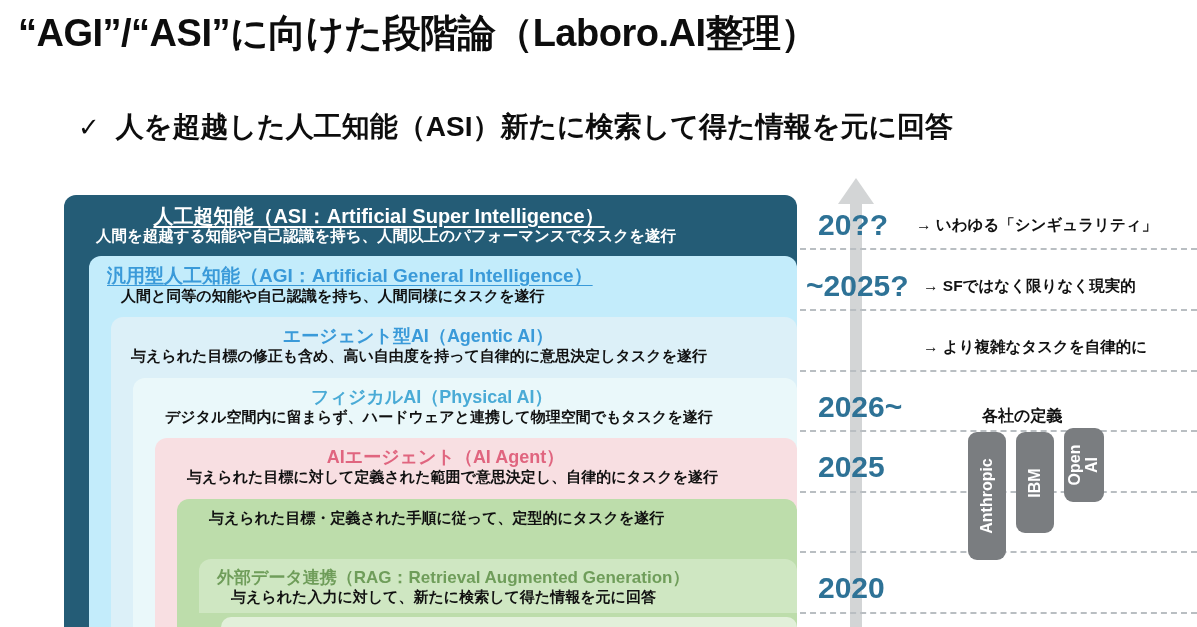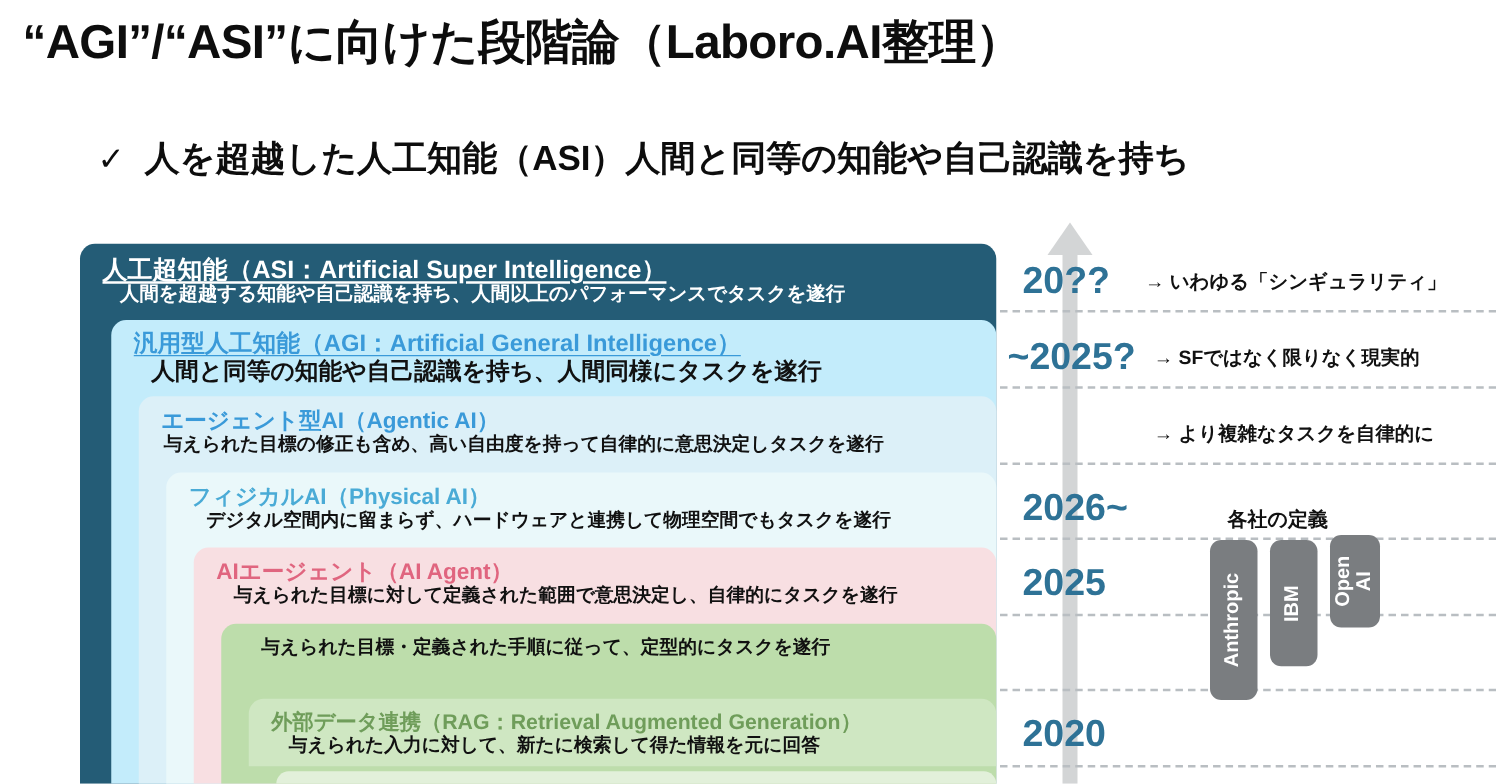--- a/index.html
+++ b/index.html
@@ -56,20 +56,21 @@
     position: absolute;
     right: 0;
     border-radius: 12px 12px 0 0;
     box-sizing: border-box;
     overflow: hidden;
   }
   .layer-title {
     font-weight: bold;
     white-space: nowrap;
     line-height: 1.1;
+    text-align: center;
   }
   .layer-desc {
     font-weight: bold;
     white-space: nowrap;
     line-height: 1.15;
     color: #111111;
   }
 
   .layer.l0 { left: 0px;   top: 0px;   height: 432px; background: #245c76; }
   .layer.l1 { left: 25px;  top: 61px;  height: 371px; background: #c3ecfb; }
@@ -79,21 +80,21 @@
   .layer.l5 { left: 113px; top: 304px; height: 128px; background: #bdddab; }
   .layer.l6 { left: 135px; top: 364px; height: 54px;  background: #cfe7c2; }
   .layer.l7 { left: 157px; top: 422px; height: 10px;  background: #e2f0da; }
 
   .layer .txt { position: absolute; left: 0; top: 0; padding: 10px 0 0 18px; }
 
   .l0 .layer-title { color: #ffffff; font-size: 20px; text-decoration: underline; text-underline-offset: 3px; }
   .l0 .layer-desc  { color: #ffffff; font-size: 15.5px; padding-left: 14px; }
 
   .l1 .layer-title { color: #3a9ad9; font-size: 19px; text-decoration: underline; text-underline-offset: 3px; }
-  .l1 .layer-desc  { font-size: 19px; padding-left: 14px; }
+  .l1 .layer-desc  { font-size: 15px; padding-left: 14px; }
 
   .l2 .layer-title { color: #3a9ad9; font-size: 18px; }
   .l2 .layer-desc  { font-size: 15px; padding-left: 2px; }
 
   .l3 .layer-title { color: #4aabd6; font-size: 18px; }
   .l3 .layer-desc  { font-size: 15px; padding-left: 14px; }
 
   .l4 .layer-title { color: #e0657f; font-size: 18px; }
   .l4 .layer-desc  { font-size: 15px; padding-left: 14px; }
 
@@ -183,21 +184,21 @@
   #vendor-1 { left: 1016px; top: 432px; width: 38px; height: 101px; }
   #vendor-2 { left: 1064px; top: 428px; width: 40px; height: 74px; }
 </style>
 </head>
 <body>
 
 <div id="slide-title">“AGI”/“ASI”に向けた段階論（Laboro.AI整理）</div>
 
 <div id="slide-subtitle">
   <span class="check">✓</span>
-  <span>人を超越した人工知能（ASI）人間と同等の知能や自己認識を持ち</span>
+  <span>人を超越した人工知能（ASI）新たに検索して得た情報を元に回答</span>
 </div>
 
 <div id="pyramid">
 
   <div class="layer l0">
     <div class="txt">
       <div class="layer-title">人工超知能（ASI：Artificial Super Intelligence）</div>
       <div class="layer-desc">人間を超越する知能や自己認識を持ち、人間以上のパフォーマンスでタスクを遂行</div>
     </div>
   </div>

